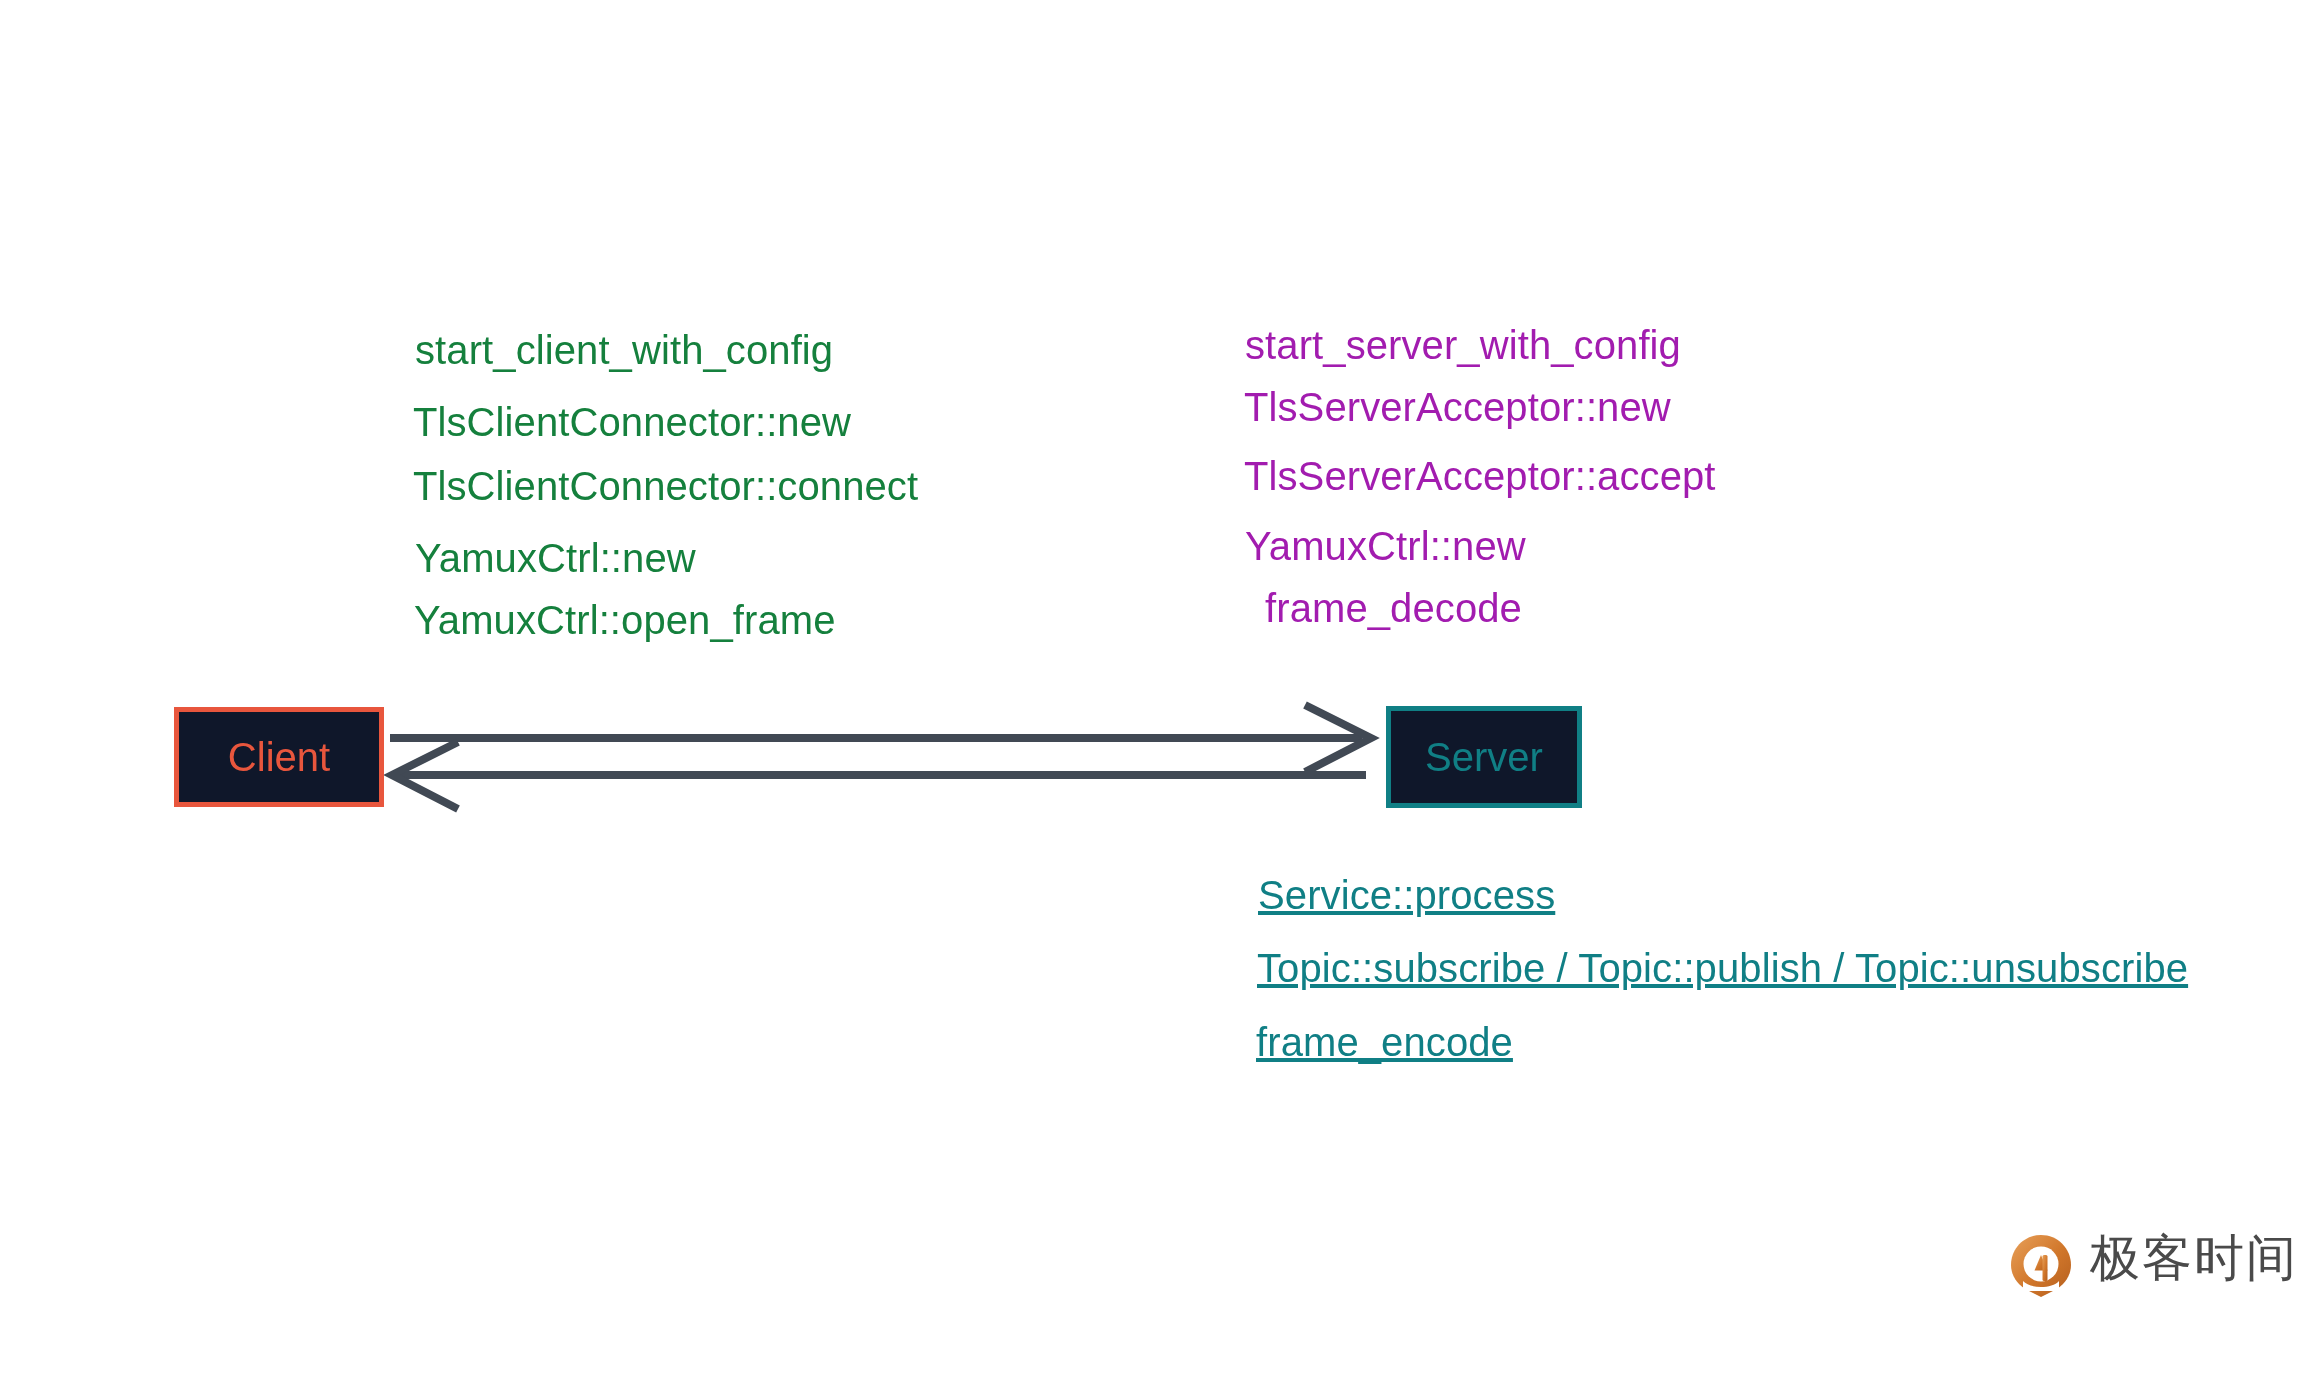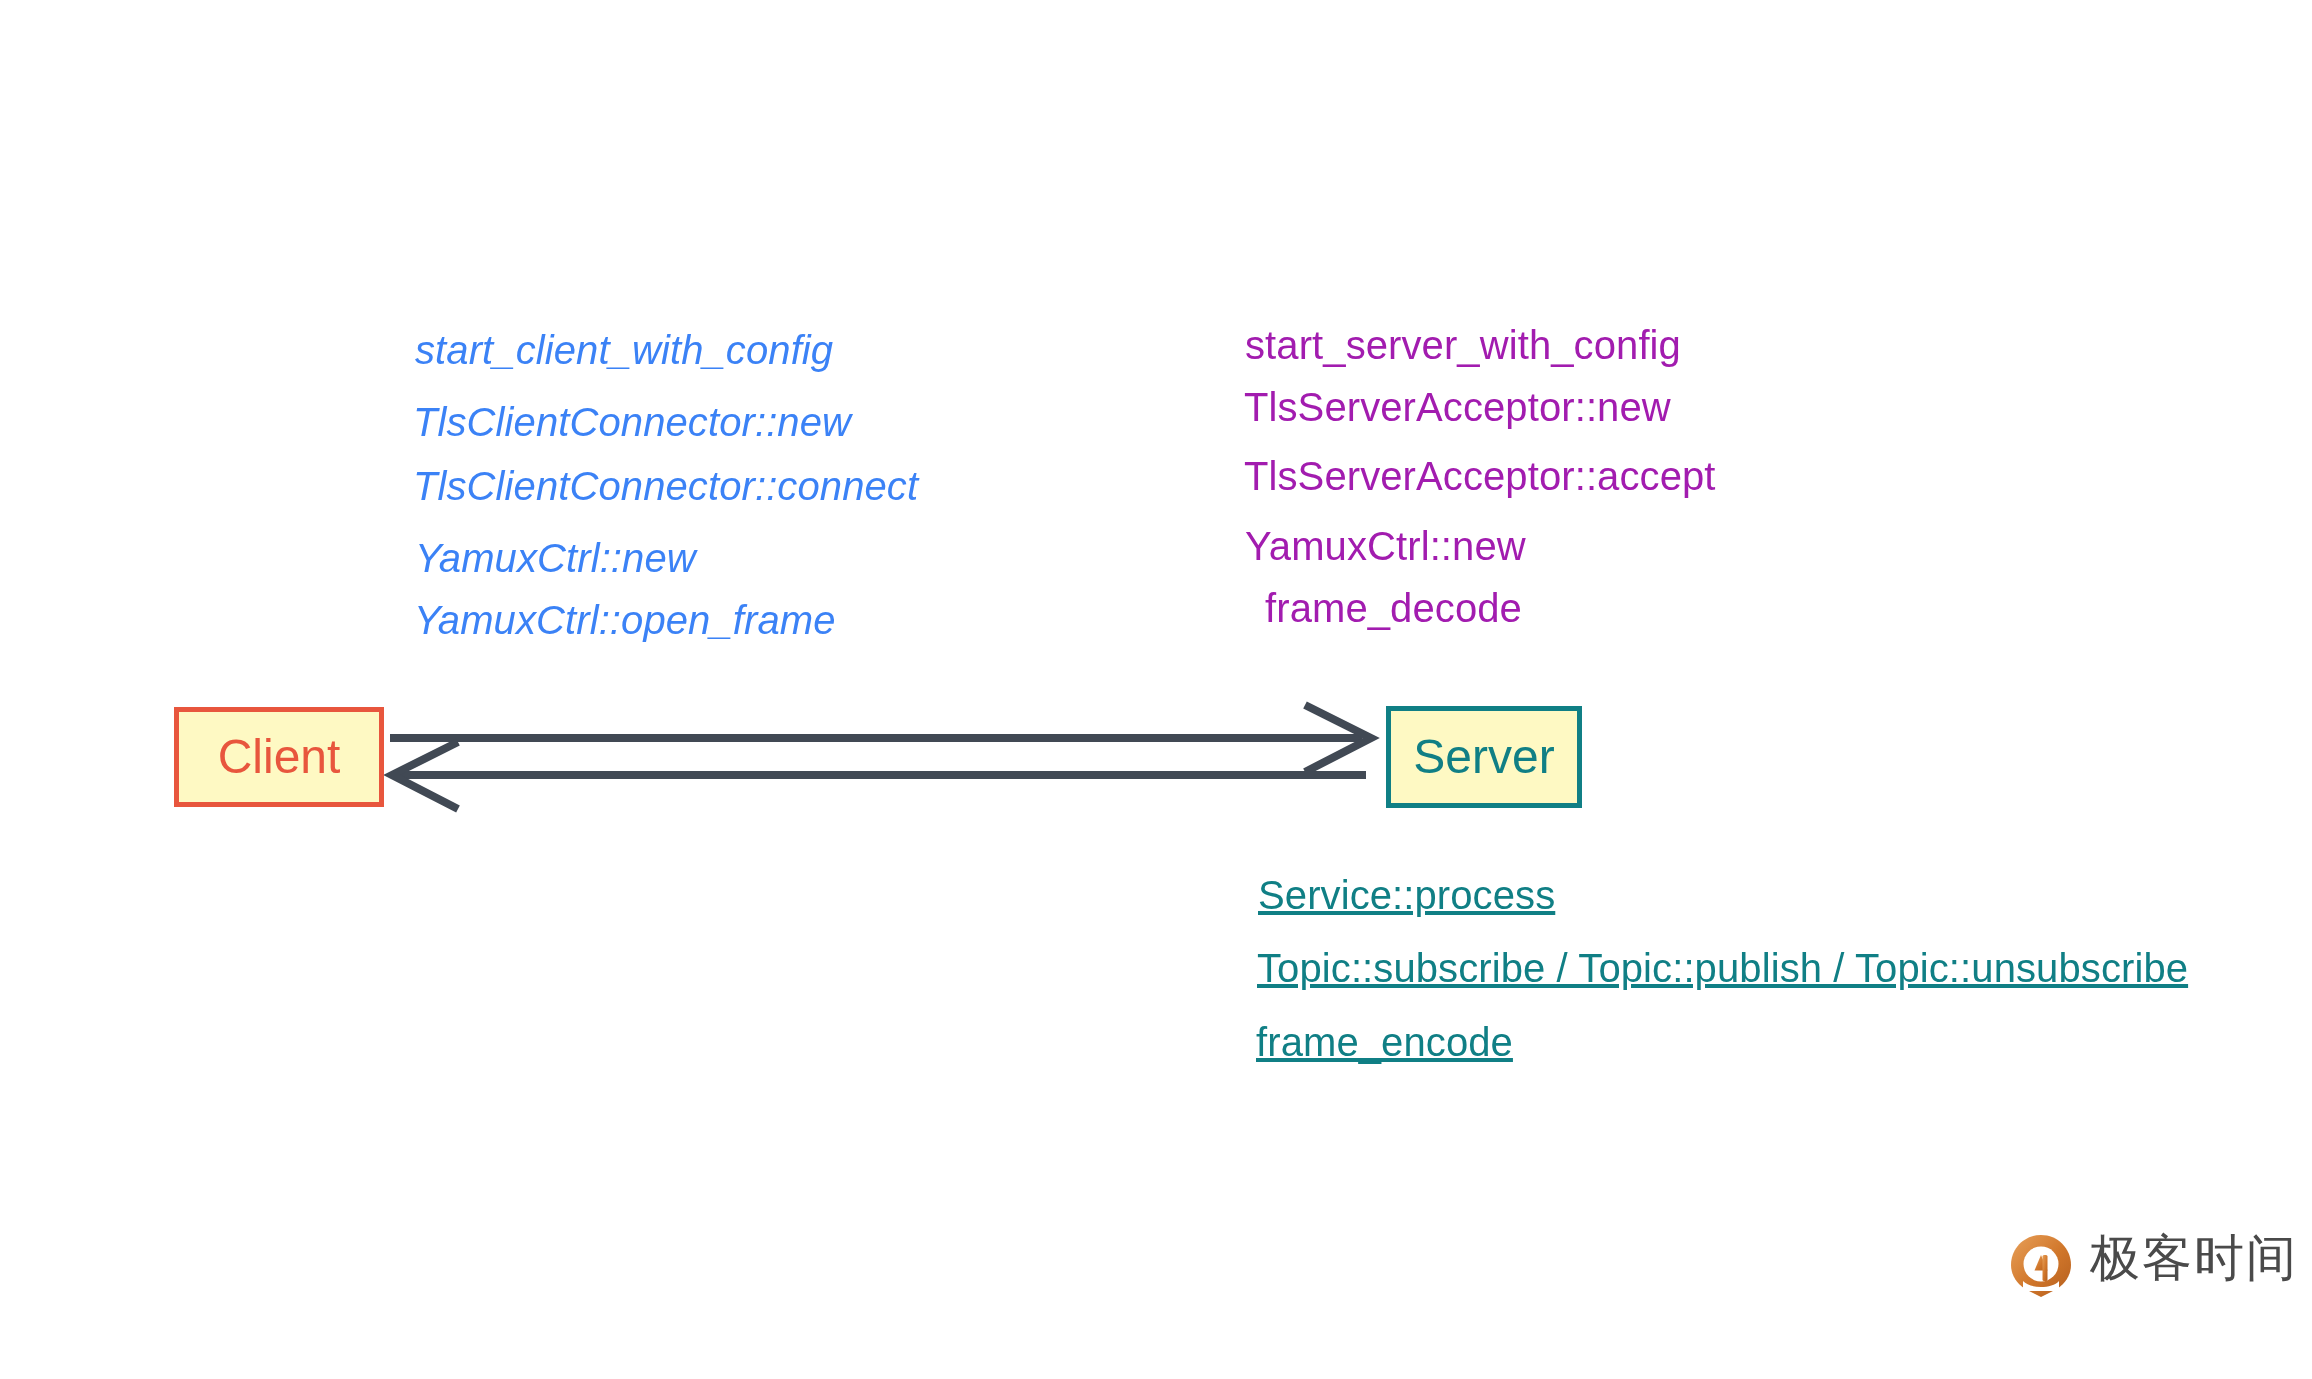--- a/index.html
+++ b/index.html
@@ -24,21 +24,21 @@
   }
 
   
   .stack-line {
     position: absolute;
     white-space: nowrap;
     font-size: 40px;
     line-height: 1;
     letter-spacing: 0.1px;
   }
-  .client-stack .stack-line { color: #3b82f6; font-style: italic; }
+  .client-stack .stack-line { color: #15803d; }
   .server-stack .stack-line { color: #a21caf; }
 
   
   .client-stack { position: absolute; left: 415px; top: 0; }
   .client-stack .l0 { top: 330px; left: 0; }
   .client-stack .l1 { top: 402px; left: -2px; }
   .client-stack .l2 { top: 466px; left: -2px; }
   .client-stack .l3 { top: 538px; left: 0px; }
   .client-stack .l4 { top: 600px; left: -1px; }
 
@@ -57,22 +57,22 @@
   .server-lower .b1 { top: 948px; left: -1px; }
   .server-lower .b2 { top: 1022px; left: -2px; }
 
   
   .node-box {
     position: absolute;
     box-sizing: border-box;
     display: flex;
     align-items: center;
     justify-content: center;
-    background: #fef9c3;
-    font-size: 48px;
+    background: #0f172a;
+    font-size: 40px;
     line-height: 1;
   }
   .node-client {
     left: 174px;
     top: 707px;
     width: 210px;
     height: 100px;
     border: 5px solid #E8563D;
     color: #E8563D;
   }

